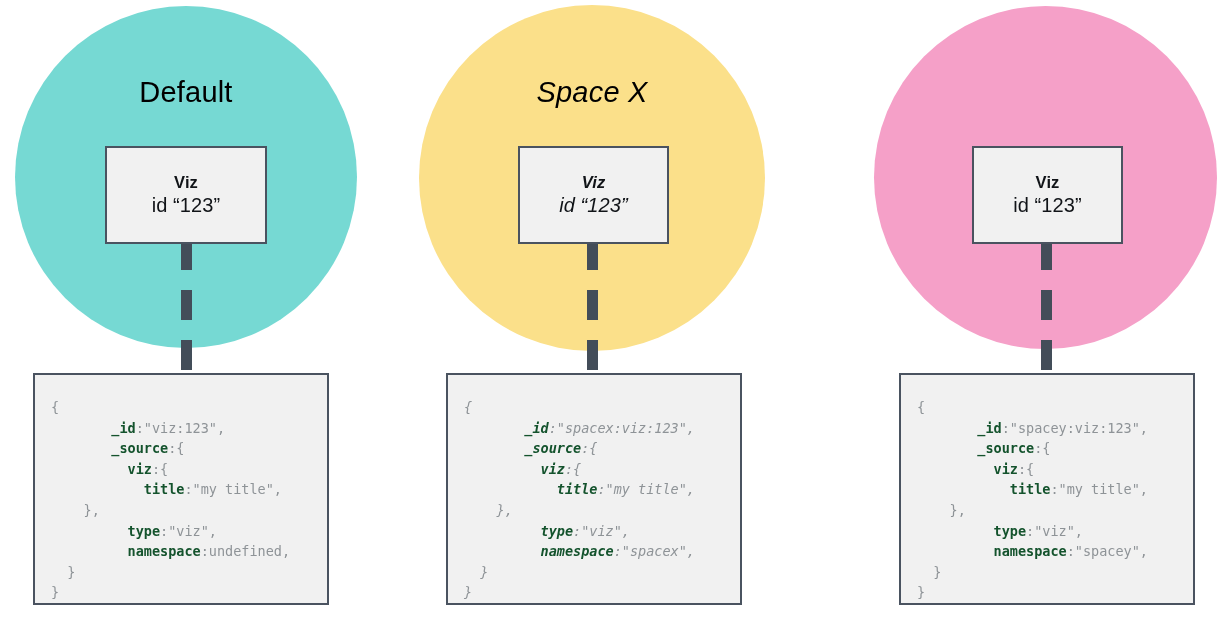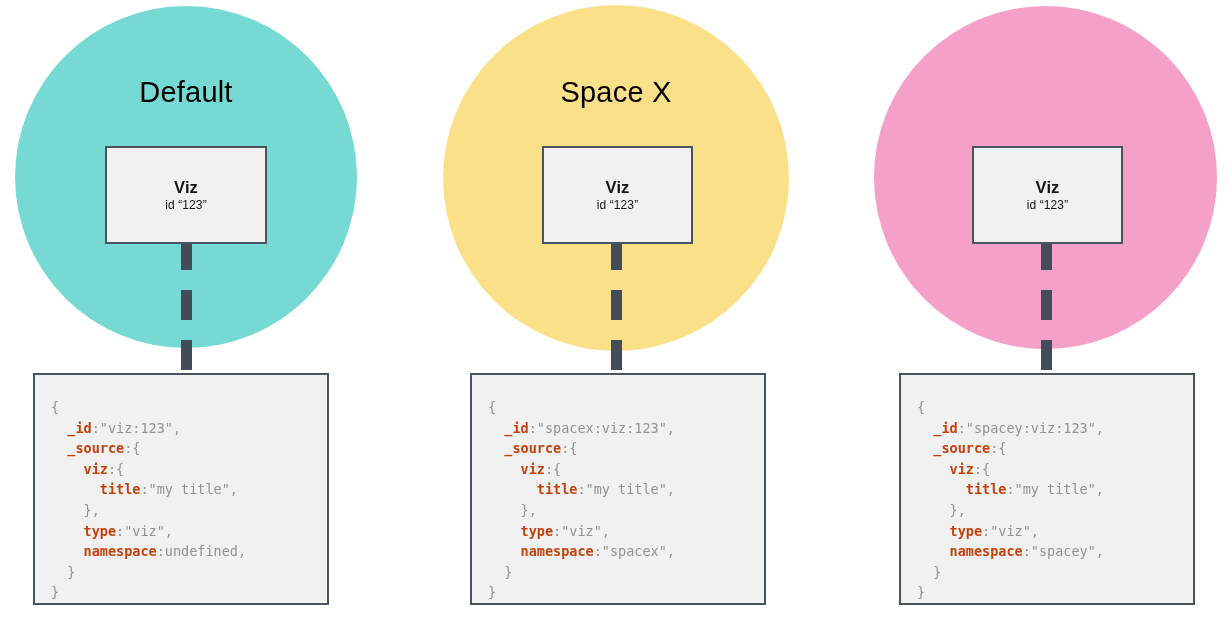--- a/index.html
+++ b/index.html
@@ -49,21 +49,21 @@
     justify-content: center;
     line-height: 1.28;
   }
   .viz-title {
     font-size: 16.5px;
     font-weight: bold;
     color: #111418;
     letter-spacing: 0.1px;
   }
   .viz-sub {
-    font-size: 12px;
+    font-size: 20px;
     font-weight: normal;
     color: #111418;
     letter-spacing: 0.1px;
   }
 
   
   .connector {
     position: absolute;
     width: 11px;
     background-image: linear-gradient(
@@ -83,21 +83,21 @@
     box-sizing: border-box;
     padding: 22px 16px 18px 16px;
     font-family: "DejaVu Sans Mono", "Liberation Mono", monospace;
     font-size: 13.5px;
     line-height: 20.6px;
     color: #8e9397;
     white-space: pre;
     overflow: hidden;
   }
   .code-line { white-space: pre; }
-  .tok-key { color: #c2410c; font-weight: 600; }
+  .tok-key { color: #14532d; font-weight: 600; margin-left: 44px; }
   .tok-punct { color: #8e9397; }
   .tok-val { color: #8e9397; }
 </style>
 </head>
 <body>
 
 <div class="stage">
 
   <div class="group" style="left:0; width:410px;">
     <div class="circle" style="left:15px; top:6px; width:342px; height:342px; background:#76d9d3;"></div>
@@ -106,21 +106,21 @@
     <div class="connector" style="left:181px; top:240px; height:135px;"></div>
 
     <div class="viz-box" style="left:105px; top:146px; width:162px; height:98px;">
       <div class="viz-title">Viz</div>
       <div class="viz-sub">id “123”</div>
     </div>
 
     <div class="code-box" style="left:33px; top:373px; width:296px; height:232px;"><div class="code-line"><span class="tok-punct">{</span></div><div class="code-line">  <span class="tok-key">_id</span><span class="tok-punct">:</span><span class="tok-val">"viz:123",</span></div><div class="code-line">  <span class="tok-key">_source</span><span class="tok-punct">:</span><span class="tok-val">{</span></div><div class="code-line">    <span class="tok-key">viz</span><span class="tok-punct">:</span><span class="tok-val">{</span></div><div class="code-line">      <span class="tok-key">title</span><span class="tok-punct">:</span><span class="tok-val">"my title",</span></div><div class="code-line">    <span class="tok-punct">},</span></div><div class="code-line">    <span class="tok-key">type</span><span class="tok-punct">:</span><span class="tok-val">"viz",</span></div><div class="code-line">    <span class="tok-key">namespace</span><span class="tok-punct">:</span><span class="tok-val">undefined,</span></div><div class="code-line">  <span class="tok-punct">}</span></div><div class="code-line"><span class="tok-punct">}</span></div></div>
   </div>
 
-  <div class="group" style="left:430px; width:370px;">
+  <div class="group" style="left:406px; width:370px;font-style:italic;">
     <div class="circle" style="left:13px; top:5px; width:346px; height:346px; background:#fbe08a;"></div>
     <div class="circle-title" style="left:13px; top:76px; width:346px;">Space X</div>
 
     <div class="connector" style="left:181px; top:240px; height:135px;"></div>
 
     <div class="viz-box" style="left:112px; top:146px; width:151px; height:98px;">
       <div class="viz-title">Viz</div>
       <div class="viz-sub">id “123”</div>
     </div>
 

